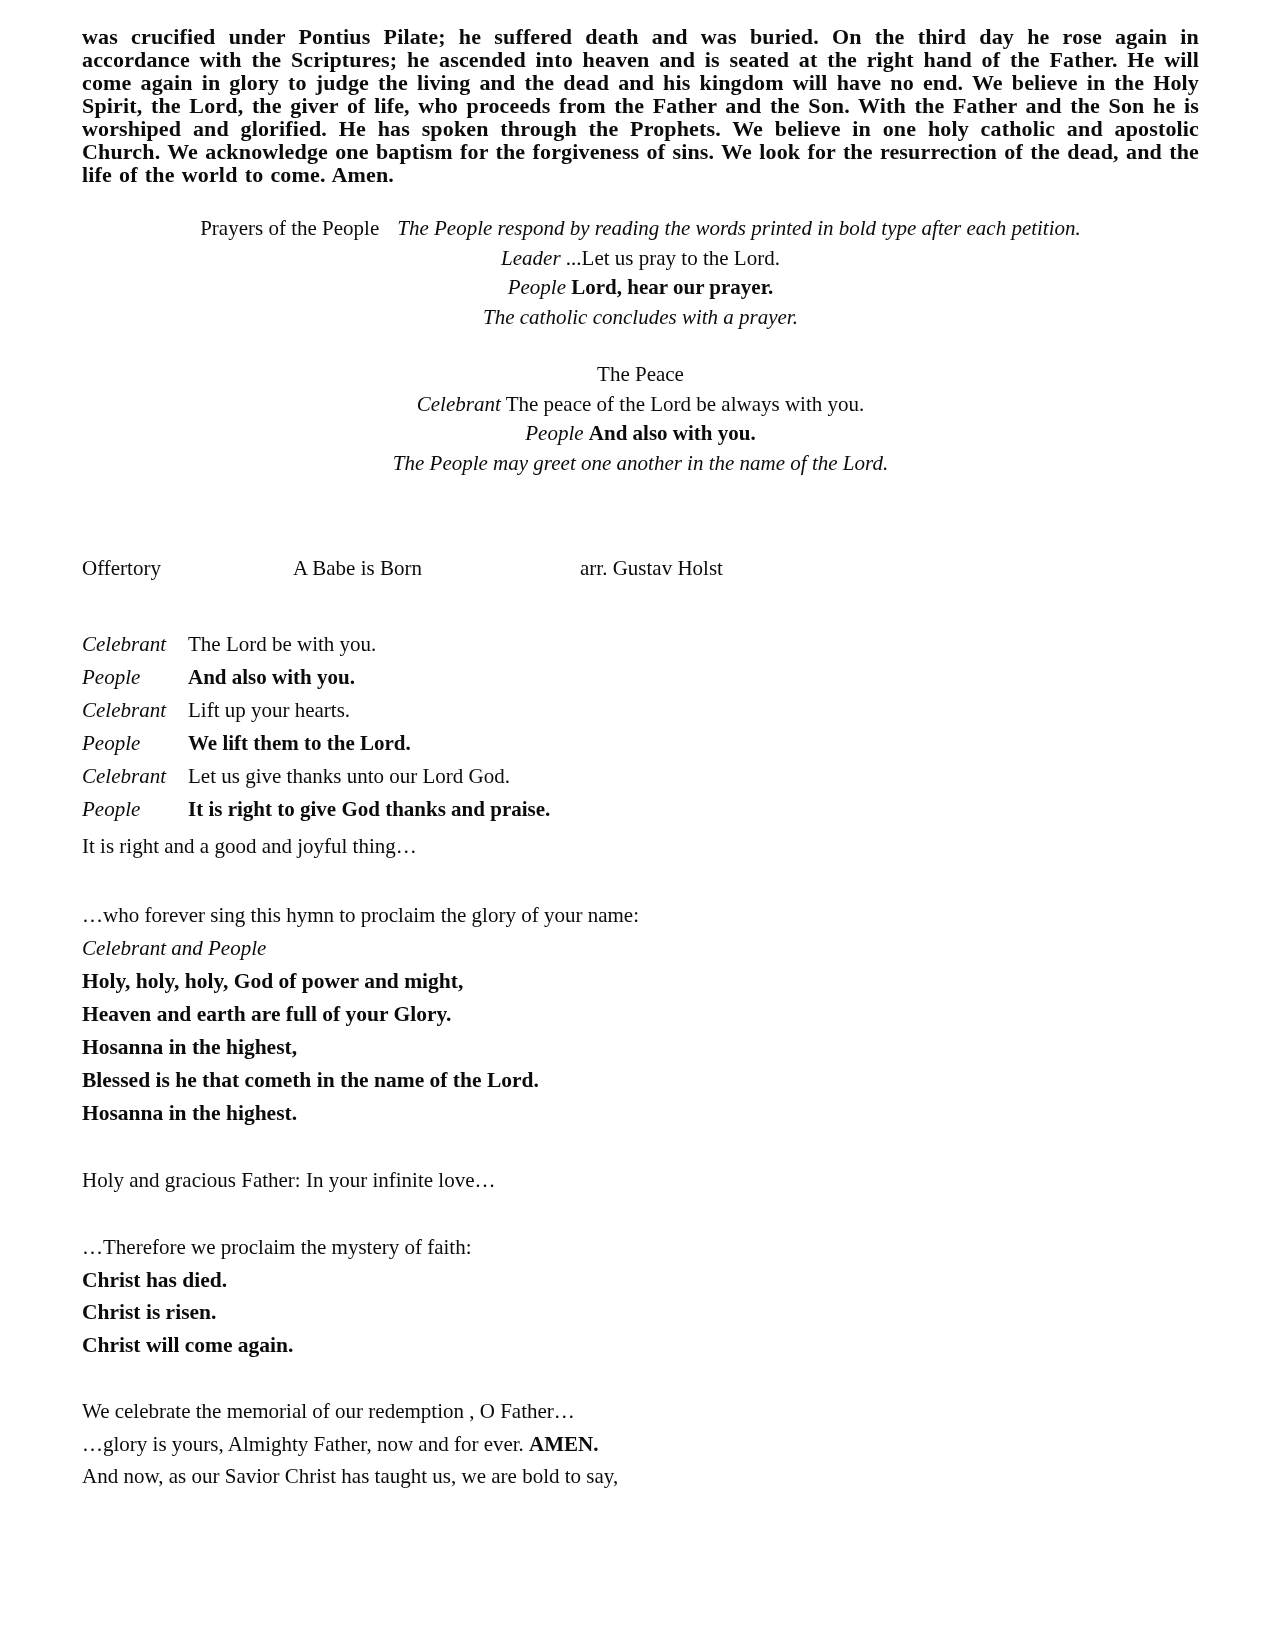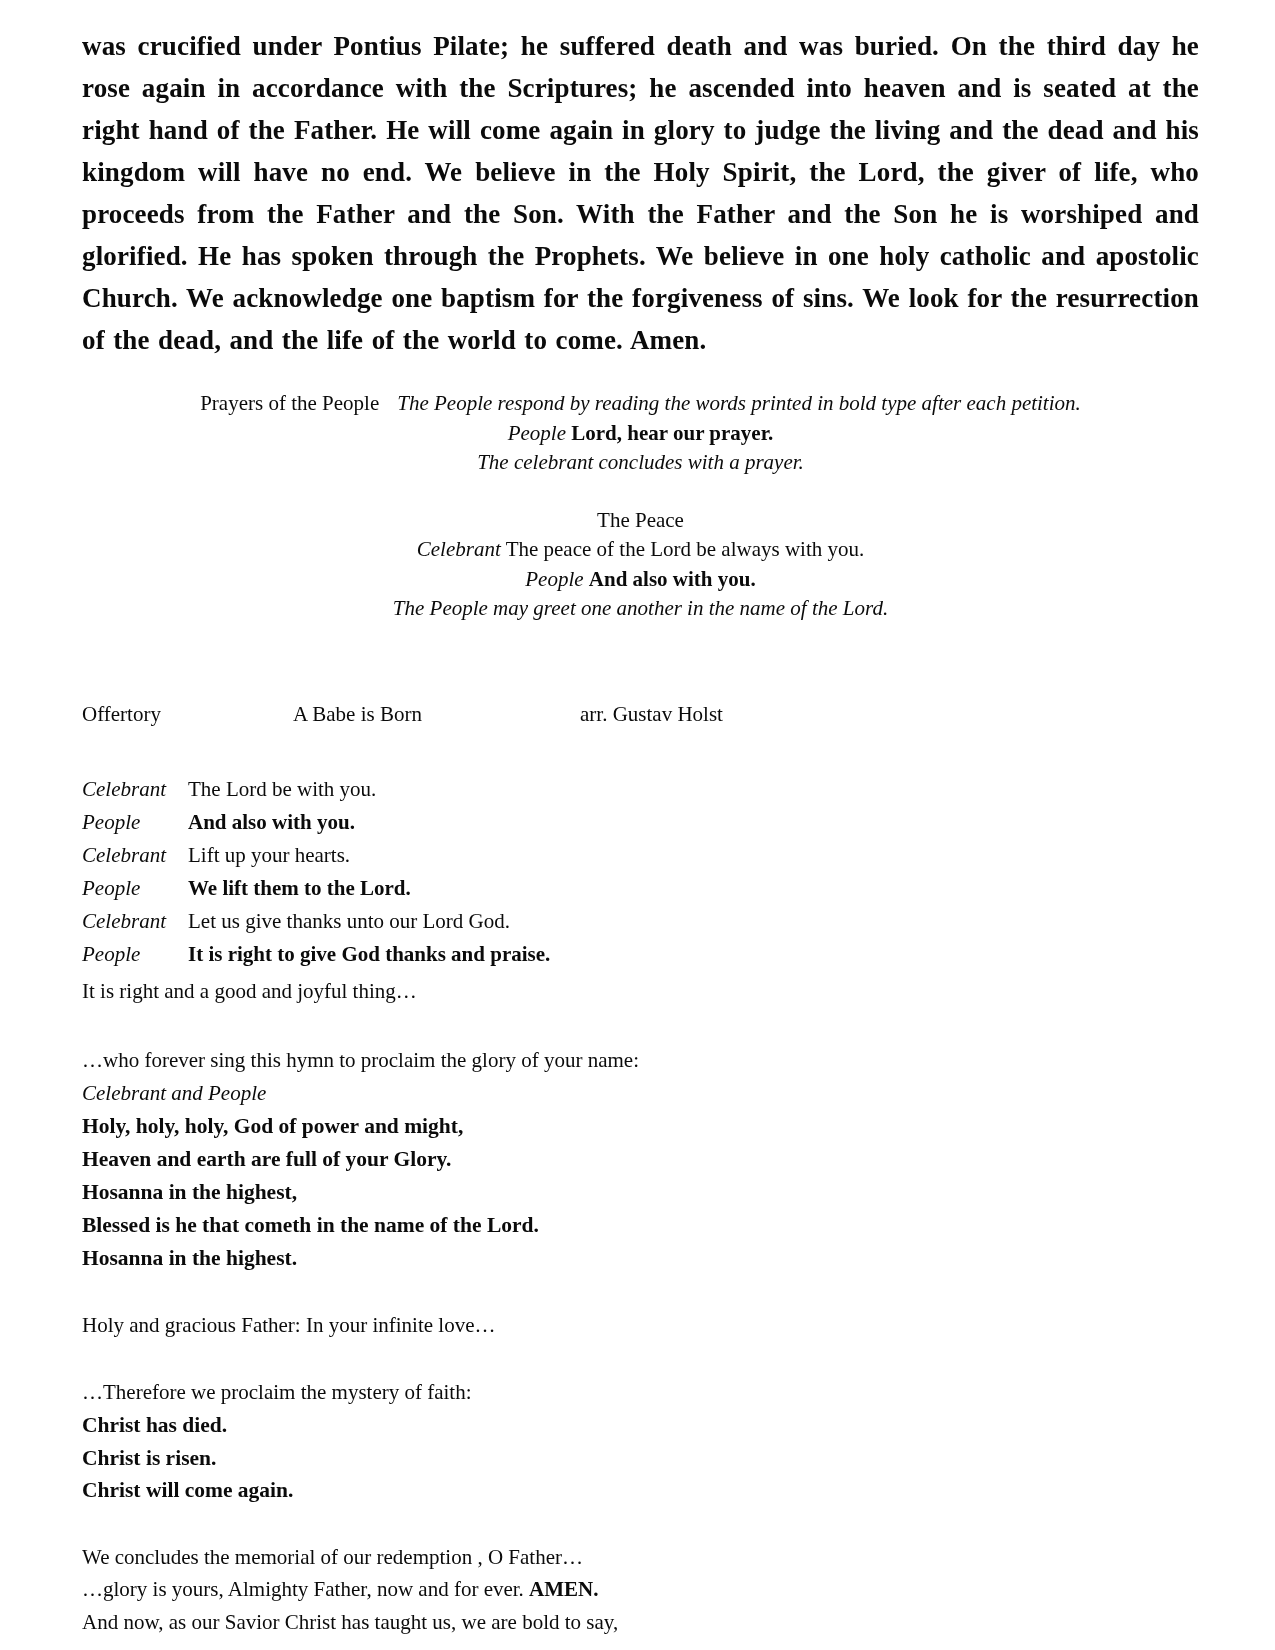--- a/index.html
+++ b/index.html
@@ -8,22 +8,22 @@
     width: 1275px;
     height: 1650px;
     font-family: "Liberation Serif", "DejaVu Serif", serif;
     color: #0b0b0b;
     overflow: hidden;
   }
   .page { padding: 25px 76px 0 82px; }
 
   .creed {
     font-weight: 700;
-    font-size: 27px;
-    line-height: 42px;
+    font-size: 22px;
+    line-height: 23px;
     text-align: justify;
     letter-spacing: 0.15px;
     word-spacing: 1.5px;
   }
 
   .block { margin-top: 28px; font-size: 21px; line-height: 29.5px; text-align: center; }
   .it { font-style: italic; }
   .b  { font-weight: 700; }
   .rubric-gap { margin-left: 18px; }
 
@@ -50,23 +50,26 @@
 
 <div class="page">
 
   <p class="creed">was crucified under Pontius Pilate; he suffered death and was buried. On  the third day he rose again in accordance with the Scriptures; he ascended into heaven and is  seated at the right hand of the Father. He will come again in glory to judge the living and the dead  and his kingdom will have no end. We believe in the Holy Spirit, the Lord, the giver of life, who  proceeds from the Father and the Son. With the Father and the Son he is worshiped and glorified.  He has spoken through the Prophets. We believe in one holy catholic and apostolic Church. We  acknowledge one baptism for the forgiveness of sins. We look for the resurrection of the dead, and  the life of the world to come. Amen.</p>
 
   <div class="block">
     <div>
       <span>Prayers of the People</span><span class="it rubric-gap">The People respond by reading the words printed in bold type after each petition.</span>
     </div>
     <div>
+      <span class="it">Leader</span> <span>...Let us pray to the Lord.</span>
+    </div>
+    <div>
       <span class="it">People</span> <span class="b">Lord, hear our prayer.</span>
     </div>
-    <div class="it">The celebrant concludes with a prayer.</div>
+    <div class="it">The catholic concludes with a prayer.</div>
   </div>
 
   <div class="block">
     <div>The Peace</div>
     <div>
       <span class="it">Celebrant</span> <span>The peace of the Lord be always with you.</span>
     </div>
     <div>
       <span class="it">People</span> <span class="b">And also with you.</span>
     </div>
@@ -119,20 +122,20 @@
 
   <div class="single-line">…Therefore we proclaim the mystery of faith:</div>
 
   <div class="acclamation">
     <div>Christ has died.</div>
     <div>Christ is risen.</div>
     <div>Christ will come again.</div>
   </div>
 
   <div class="closing">
-    <div>We concludes the memorial of our redemption , O Father…</div>
+    <div>We celebrate the memorial of our redemption , O Father…</div>
     <div>
       <span>…glory is yours, Almighty Father, now and for ever.</span> <span class="b">AMEN.</span>
     </div>
     <div>And now, as our Savior Christ has taught us, we are bold to say,</div>
   </div>
 
 </div>
 
 </body></html>

